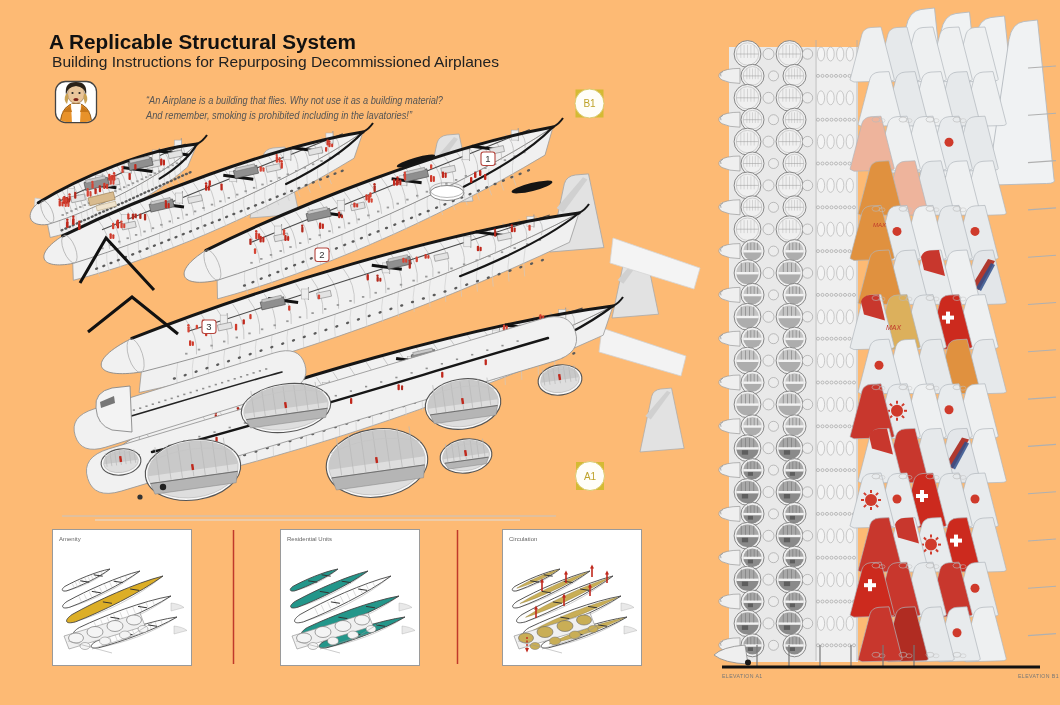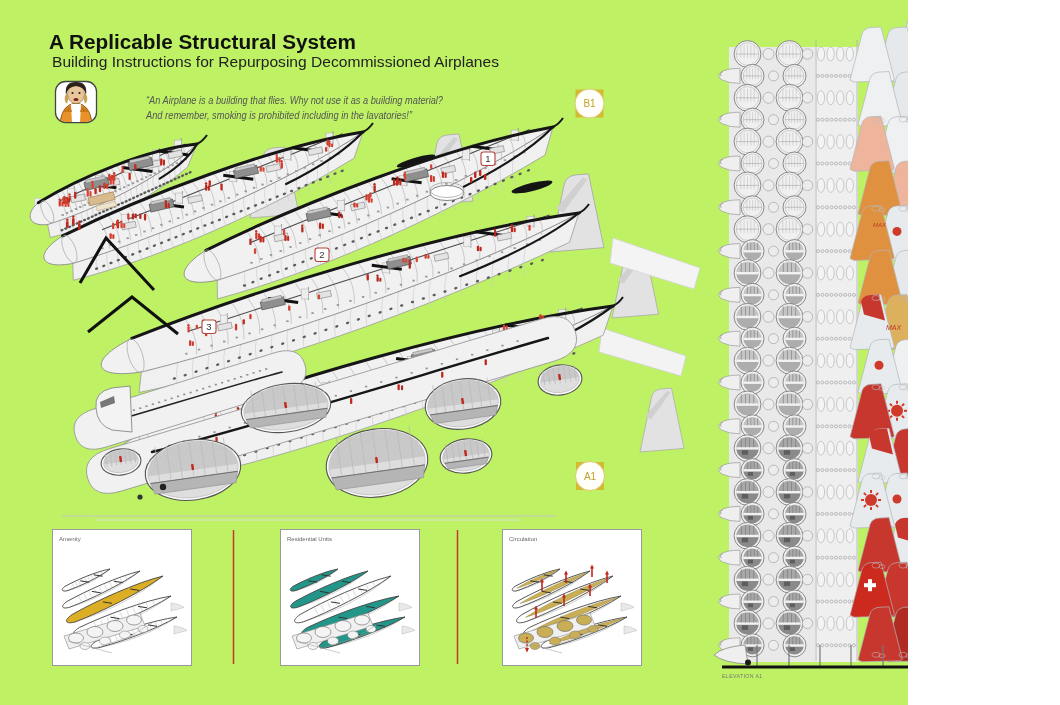--- a/index.html
+++ b/index.html
@@ -1,17 +1,17 @@
 <!DOCTYPE html>
 <html><head>
 <meta charset="utf-8">
 <style>
 html,body { margin:0; padding:0; background:#fff; }
 * { font-family: "Liberation Sans", sans-serif; }
-#page { position:relative; width:908px; height:705px; overflow:hidden; background:#bef264; }
+#page { position:relative; width:1060px; height:705px; overflow:hidden; background:#fdba74; }
 </style>
 </head>
 <body>
 <div id="page">
 <svg width="1060" height="705" viewBox="0 0 1060 705">
 <text x="49" y="48.5" font-size="20" font-weight="bold" fill="#111" textLength="307" lengthAdjust="spacingAndGlyphs">A Replicable Structural System</text>
       <text x="52" y="66.5" font-size="15" fill="#222" textLength="447" lengthAdjust="spacingAndGlyphs">Building Instructions for Repurposing Decommissioned Airplanes</text>
       <g>
         <rect x="55.5" y="81.5" width="41" height="41" rx="10" fill="#fff" stroke="#444" stroke-width="1.3"></rect>
         <clipPath id="icoclip">

